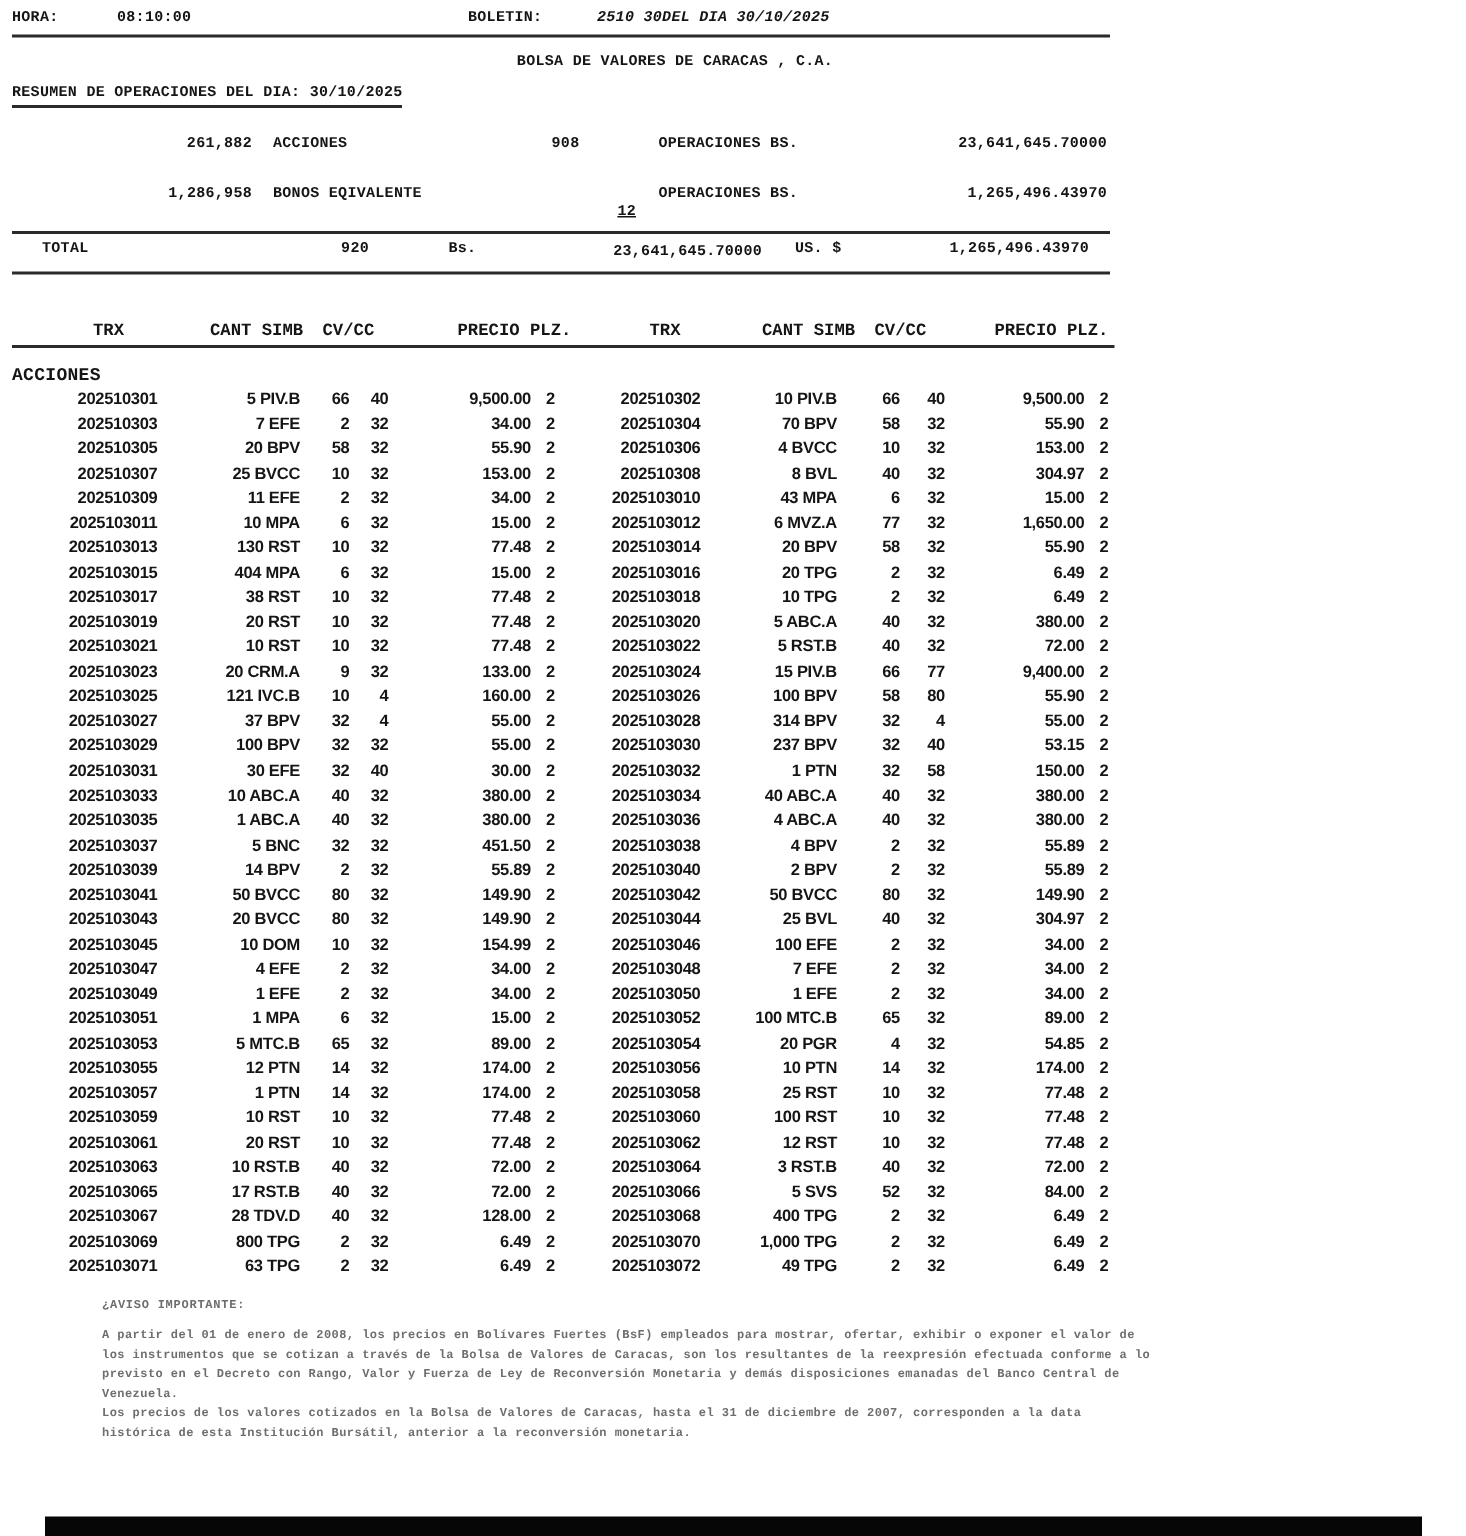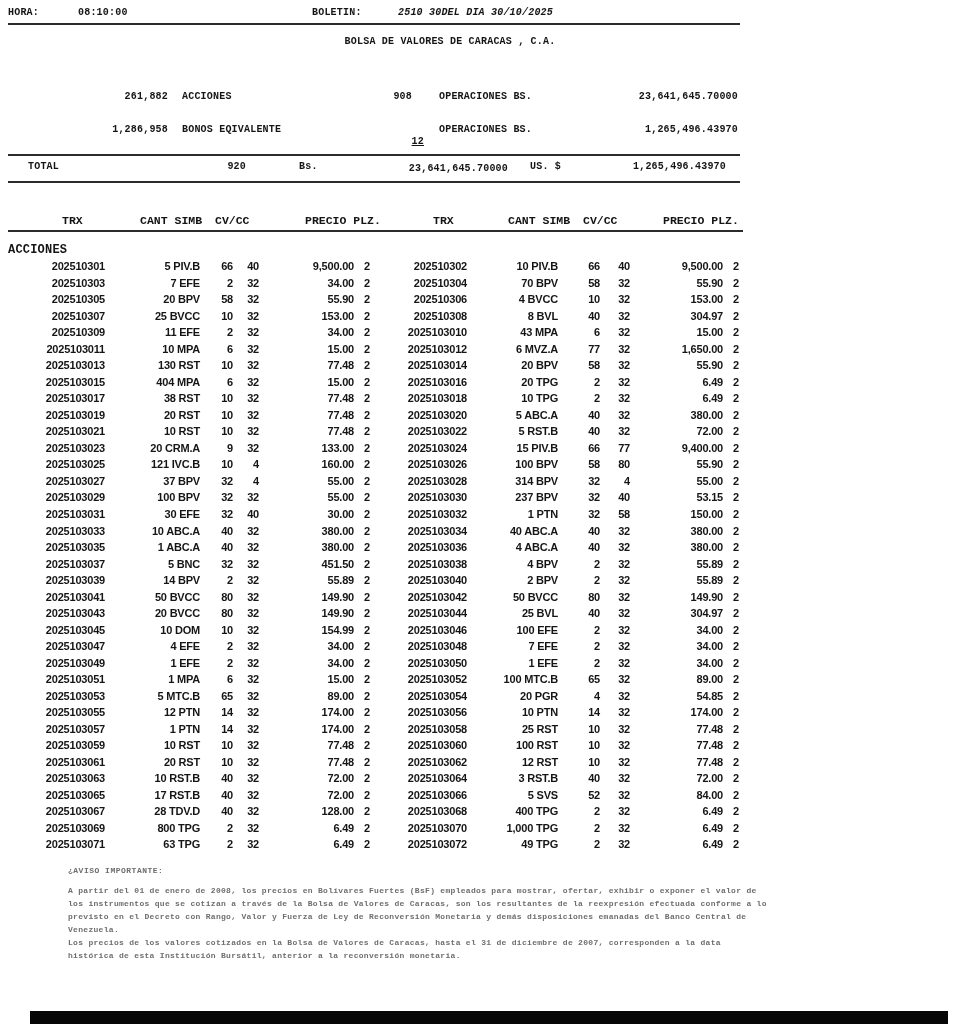--- a/index.html
+++ b/index.html
@@ -44,24 +44,25 @@
 <div class="page">
 
   <span class="t" style="left:8px;  top:7px;">HORA:</span>
   <span class="t" style="left:78px; top:7px;">08:10:00</span>
   <span class="t" style="left:312px;top:7px;">BOLETIN:</span>
   <span class="t" style="left:398px;top:7px;font-style:italic;">2510 30DEL DIA  30/10/2025</span>
   <div class="line" style="left:8px; top:23px; width:732px;"></div>
 
   <span class="t title-center" style="top:36px;">BOLSA DE VALORES DE CARACAS , C.A.</span>
 
+  <span class="t underlined" style="left:8px; top:57px;">RESUMEN DE OPERACIONES DEL DIA:  30/10/2025</span>
 
   <span class="t num" style="left:8px;  top:91px; width:160px;">261,882</span>
   <span class="t" style="left:182px;top:91px;">ACCIONES</span>
-  <span class="t num" style="left:318px;top:91px; width:94px;">908</span>
+  <span class="t num" style="left:330px;top:91px; width:94px;text-align:center;">908</span>
   <span class="t" style="left:439px;top:91px;">OPERACIONES  BS.</span>
   <span class="t num" style="left:540px;top:91px; width:198px;">23,641,645.70000</span>
 
   <span class="t num" style="left:8px;  top:124px; width:160px;">1,286,958</span>
   <span class="t" style="left:182px;top:124px;">BONOS EQIVALENTE</span>
   <span class="t num" style="left:330px;top:136px; width:94px;text-decoration:underline;">12</span>
   <span class="t" style="left:439px;top:124px;">OPERACIONES  BS.</span>
   <span class="t num" style="left:540px;top:124px; width:198px;">1,265,496.43970</span>
 
   <div class="line" style="left:8px; top:154px; width:732px;"></div>

